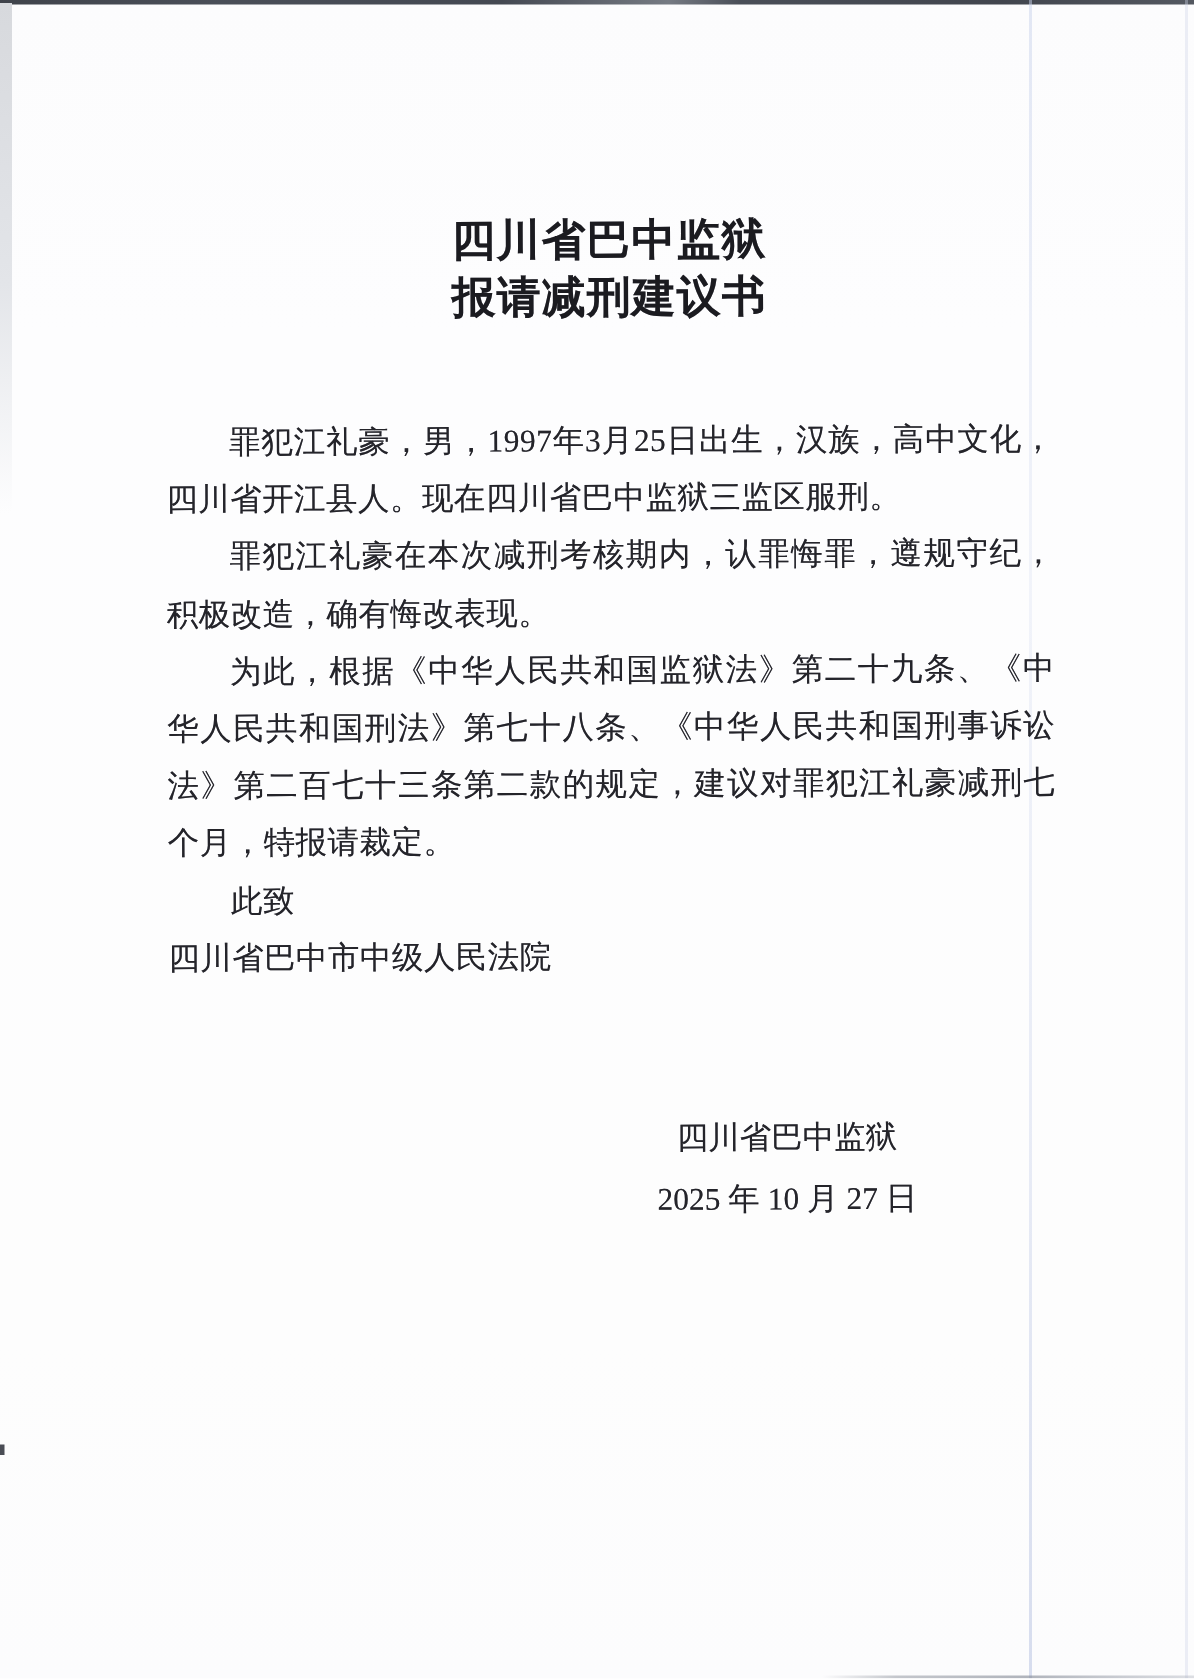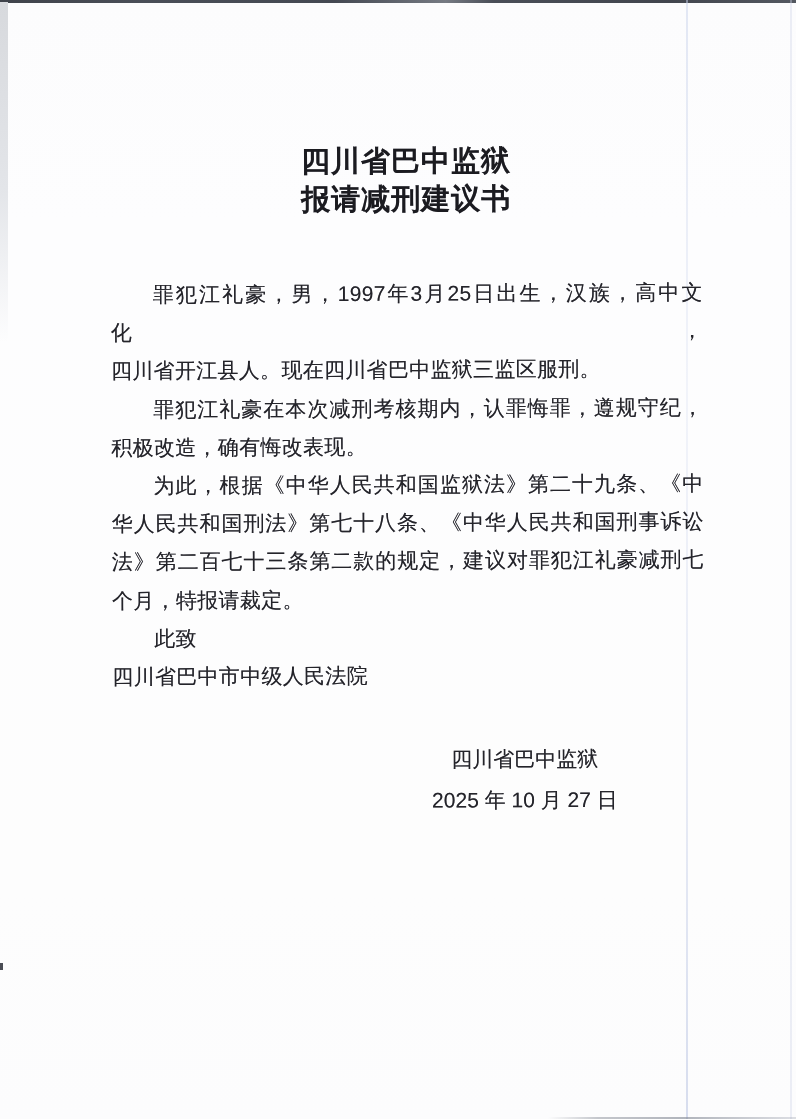--- a/index.html
+++ b/index.html
@@ -6,21 +6,21 @@
     margin: 0;
     padding: 0;
     background: #ffffff;
   }
   .page {
     position: relative;
     width: 796px;
     height: 1119px;
     overflow: hidden;
     background: linear-gradient(180deg, #fcfcfd 0%, #fdfdfe 20%, #fdfdfd 80%, #fcfcfd 100%);
-    font-family: Liberation Sans, sans-serif;
+    font-family: Liberation Serif, serif;
     color: #24242a;
   }
   
   .edge-top {
     position: absolute; top: 0; left: 0; width: 100%; height: 3px;
     background: linear-gradient(90deg,
       #2f333b 0%, #3a3f49 18%, #343943 42%,
       #6a6f78 56%, #3a3f49 62%, #31353e 84%, #454a53 100%);
     opacity: .92;
   }

